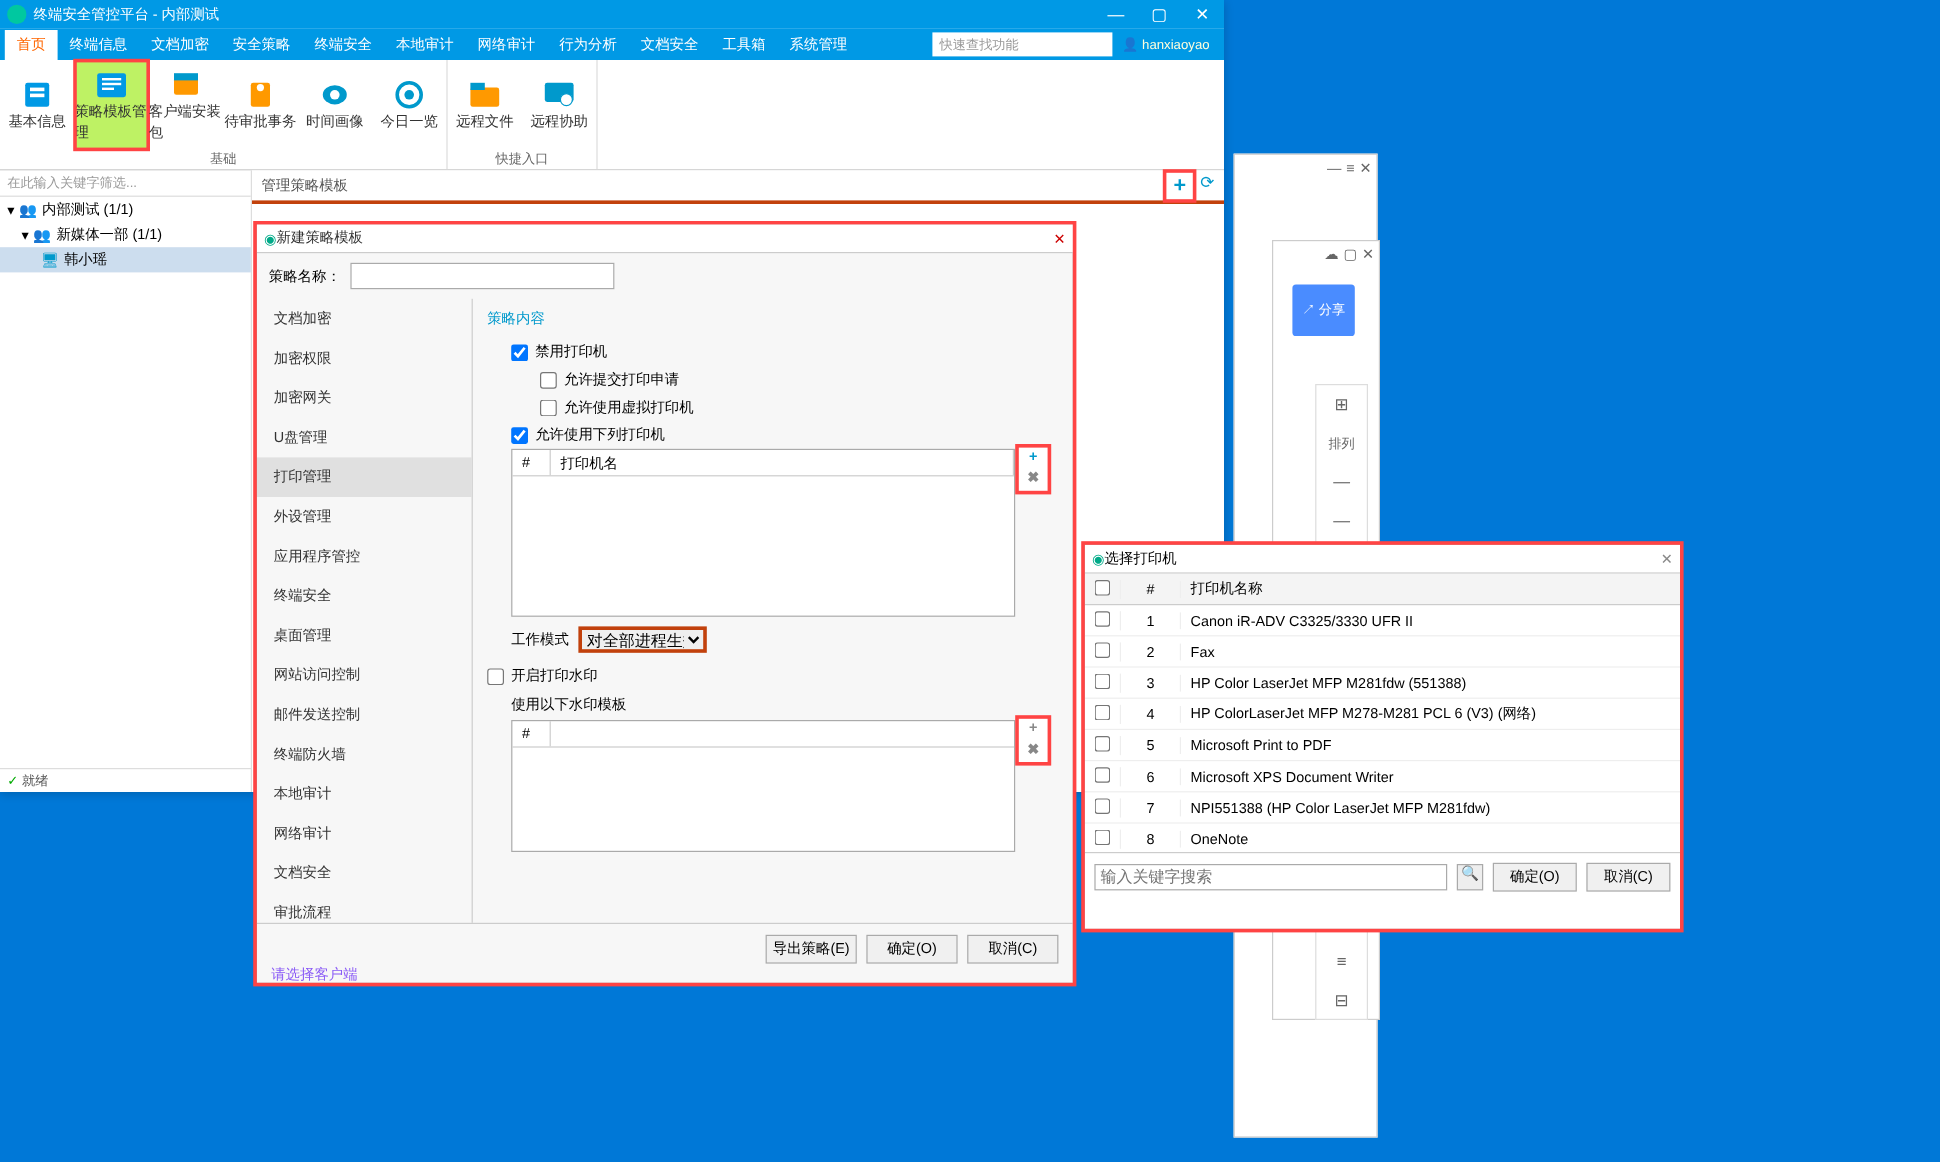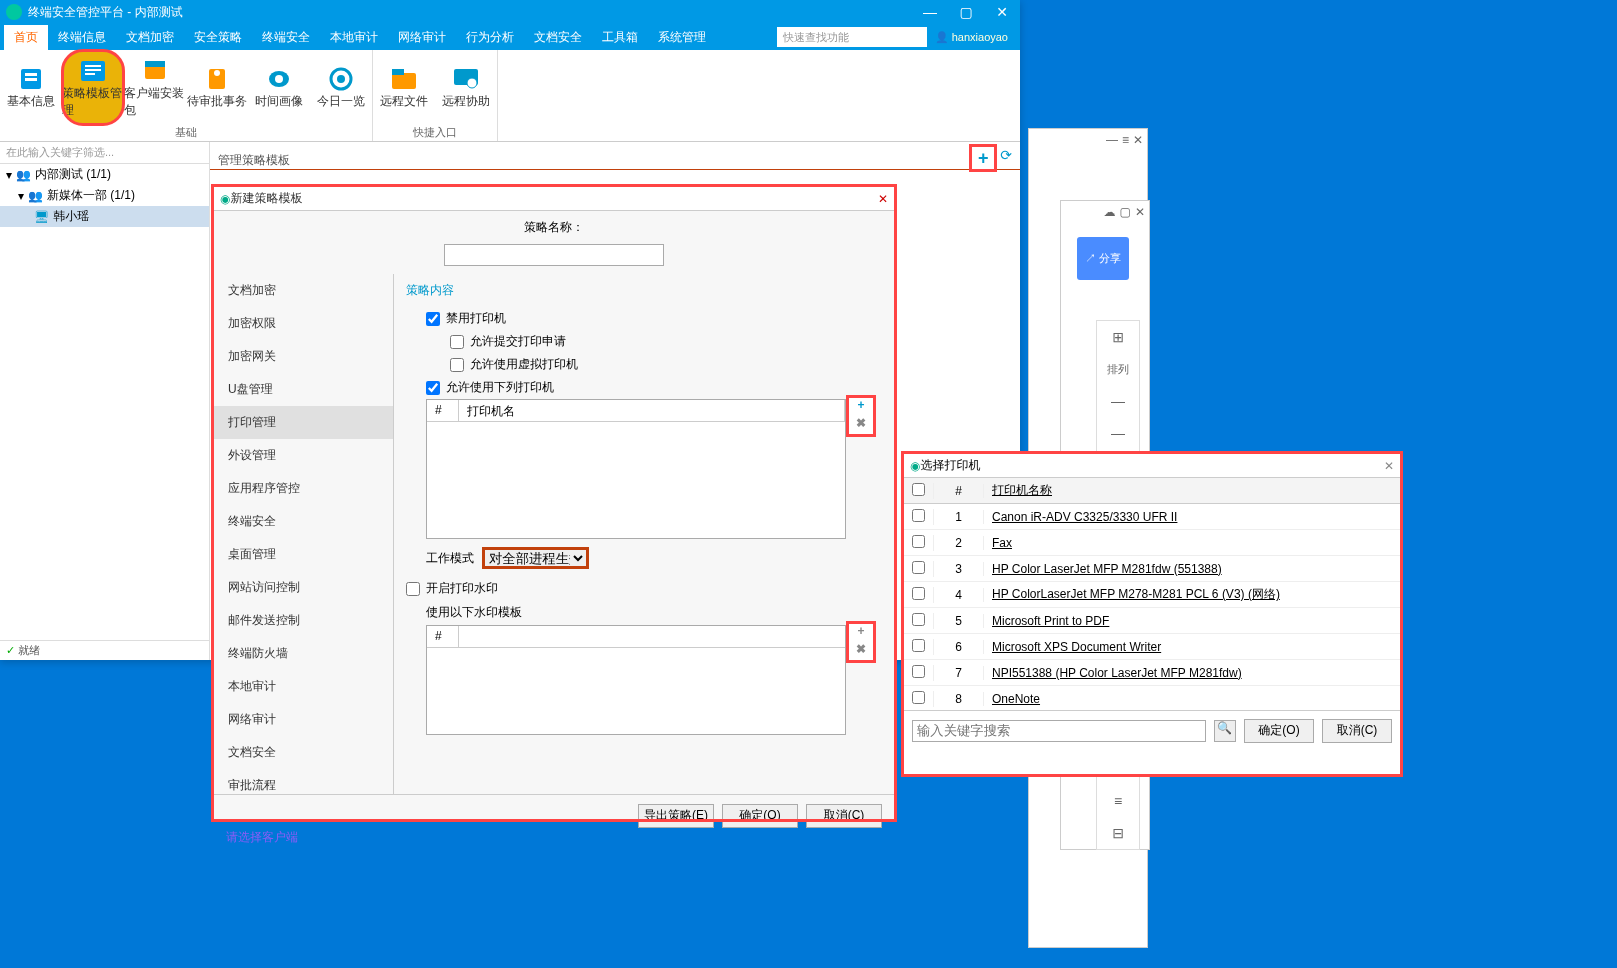--- a/index.html
+++ b/index.html
@@ -12,43 +12,43 @@
 .menubar { height:26px; background:#0099e5; display:flex; align-items:center; padding:0 4px; color:#fff; font-size:12px; }
 .menubar .tab { padding:4px 10px; }
 .menubar .tab.active { background:#fff; color:#f60; }
 .menubar .search { margin-left:auto; width:150px; height:20px; background:#fff; color:#999; font-size:11px; padding:0 6px; display:flex; align-items:center; }
 .menubar .user { color:#ffd; margin:0 8px; font-size:11px; }
 .menubar .user::before { content:"👤 "; }
 .ribbon { height:92px; background:#fff; border-bottom:1px solid #ccc; display:flex; }
 .r-group { display:flex; flex-direction:column; align-items:center; border-right:1px solid #ddd; }
 .r-items { display:flex; flex:1; }
 .r-item { width:62px; display:flex; flex-direction:column; align-items:center; justify-content:center; font-size:12px; color:#333; }
-.r-item.hl { outline:3px solid #f44; outline-offset:-2px; background:#eab308;border-radius:21px; }
+.r-item.hl { outline:3px solid #f44; outline-offset:-2px; background:#bef264; }
 .r-label { height:16px; font-size:11px; color:#666; text-align:center; width:100%; }
 .body-split { display:flex; height:calc(100% - 142px); }
 .left-tree { width:210px; border-right:1px solid #ddd; font-size:12px; }
 .lt-search { height:22px; border-bottom:1px solid #ddd; padding:3px 6px; color:#999; font-size:11px; }
 .tree-node { padding:2px 6px; display:flex; align-items:center; gap:4px; }
 .tree-node.l1 { padding-left:18px; }
 .tree-node.l2 { padding-left:34px; }
 .tree-node.sel { background:#cde; }
 .right-pane { flex:1; display:flex; flex-direction:column; background:#fff; position:relative; }
-.rp-head { height:28px; display:flex; align-items:flex-end; border-bottom:1px solid #c2410c; padding:0 8px; font-size:12px; color:#555; }
+.rp-head { height:28px; display:flex; align-items:center; border-bottom:3px solid #c2410c; padding:0 8px; font-size:12px; color:#555; }
 .rp-head .tools { margin-left:auto; display:flex; gap:6px; }
 .rp-head .plus { width:22px; height:22px; display:flex; align-items:center; justify-content:center; color:#09c; font-size:18px; font-weight:bold; outline:3px solid #f44; }
 .rp-head .refresh { color:#09c; font-size:14px; }
 .statusbar { position:absolute; left:0; bottom:0; width:210px; height:20px; border-top:1px solid #ddd; font-size:11px; color:#555; padding:2px 6px; }
 .statusbar::before { content:"✓ "; color:#0a0; }
 
 
 .dlg { position:absolute; left:213px; top:186px; width:682px; height:634px; background:#f7f7f7; border:1px solid #999; outline:3px solid #f44; outline-offset:-1px; font-size:12px; }
 .dlg-title { height:24px; background:#fff; border-bottom:1px solid #ccc; display:flex; align-items:center; padding:0 6px; color:#333; }
 .dlg-title::before { content:"◉ "; color:#0a8; }
 .dlg-close { margin-left:auto; color:#c00; }
-.dlg-row1 { padding:8px 10px; display:flex; align-items:center; gap:8px;flex-direction:column; }
+.dlg-row1 { padding:8px 10px; display:flex; align-items:center; gap:8px; }
 .dlg-row1 input { width:220px; height:22px; border:1px solid #aaa; }
 .dlg-body { display:flex; height:520px; }
 .dlg-left { width:180px; border-right:1px solid #ccc; overflow:auto; }
 .dlg-left .item { padding:8px 14px; color:#333; }
 .dlg-left .item.active { background:#e0e0e0; }
 .dlg-right { flex:1; padding:8px 12px; overflow:auto; }
 .dlg-right .sect-title { color:#09c; margin-bottom:8px; }
 .chk-row { padding:3px 0 3px 20px; display:flex; align-items:center; gap:6px; }
 .chk-row input { width:14px; height:14px; }
 .sub { padding-left:44px; }
@@ -82,21 +82,21 @@
 
 .pdlg { position:absolute; right:216px; top:453px; width:498px; height:322px; background:#fff; border:1px solid #aaa; outline:3px solid #f44; outline-offset:-1px; font-size:12px; }
 .pdlg-title { height:24px; display:flex; align-items:center; padding:0 6px; border-bottom:1px solid #ccc; }
 .pdlg-title::before { content:"◉ "; color:#0a8; }
 .pdlg-title .x { margin-left:auto; color:#888; }
 .ptable { height:232px; overflow:auto; }
 .prow { display:flex; border-bottom:1px solid #eee; height:26px; align-items:center; }
 .prow.hdr { background:#f4f4f4; border-bottom:1px solid #ccc; }
 .prow .c0 { width:30px; text-align:center; border-right:1px solid #eee; }
 .prow .c1 { width:50px; text-align:center; border-right:1px solid #eee; }
-.prow .c2 { flex:1; padding:0 8px;text-decoration:underline; }
+.prow .c2 { flex:1; padding:0 8px; }
 .pdlg-foot { height:40px; border-top:1px solid #ccc; display:flex; align-items:center; padding:0 8px; gap:8px; }
 .pdlg-foot input { flex:1; height:22px; border:1px solid #aaa; padding:0 4px; }
 .pdlg-foot .sbtn { width:22px; height:22px; border:1px solid #aaa; background:#eee; text-align:center; }
 .pdlg-foot button { width:70px; height:24px; border:1px solid #aaa; background:#f0f0f0; font-size:12px; }
 svg.i { width:32px; height:28px; }
 </style>
 </head>
 <body>
 
 <div class="bgwin">

